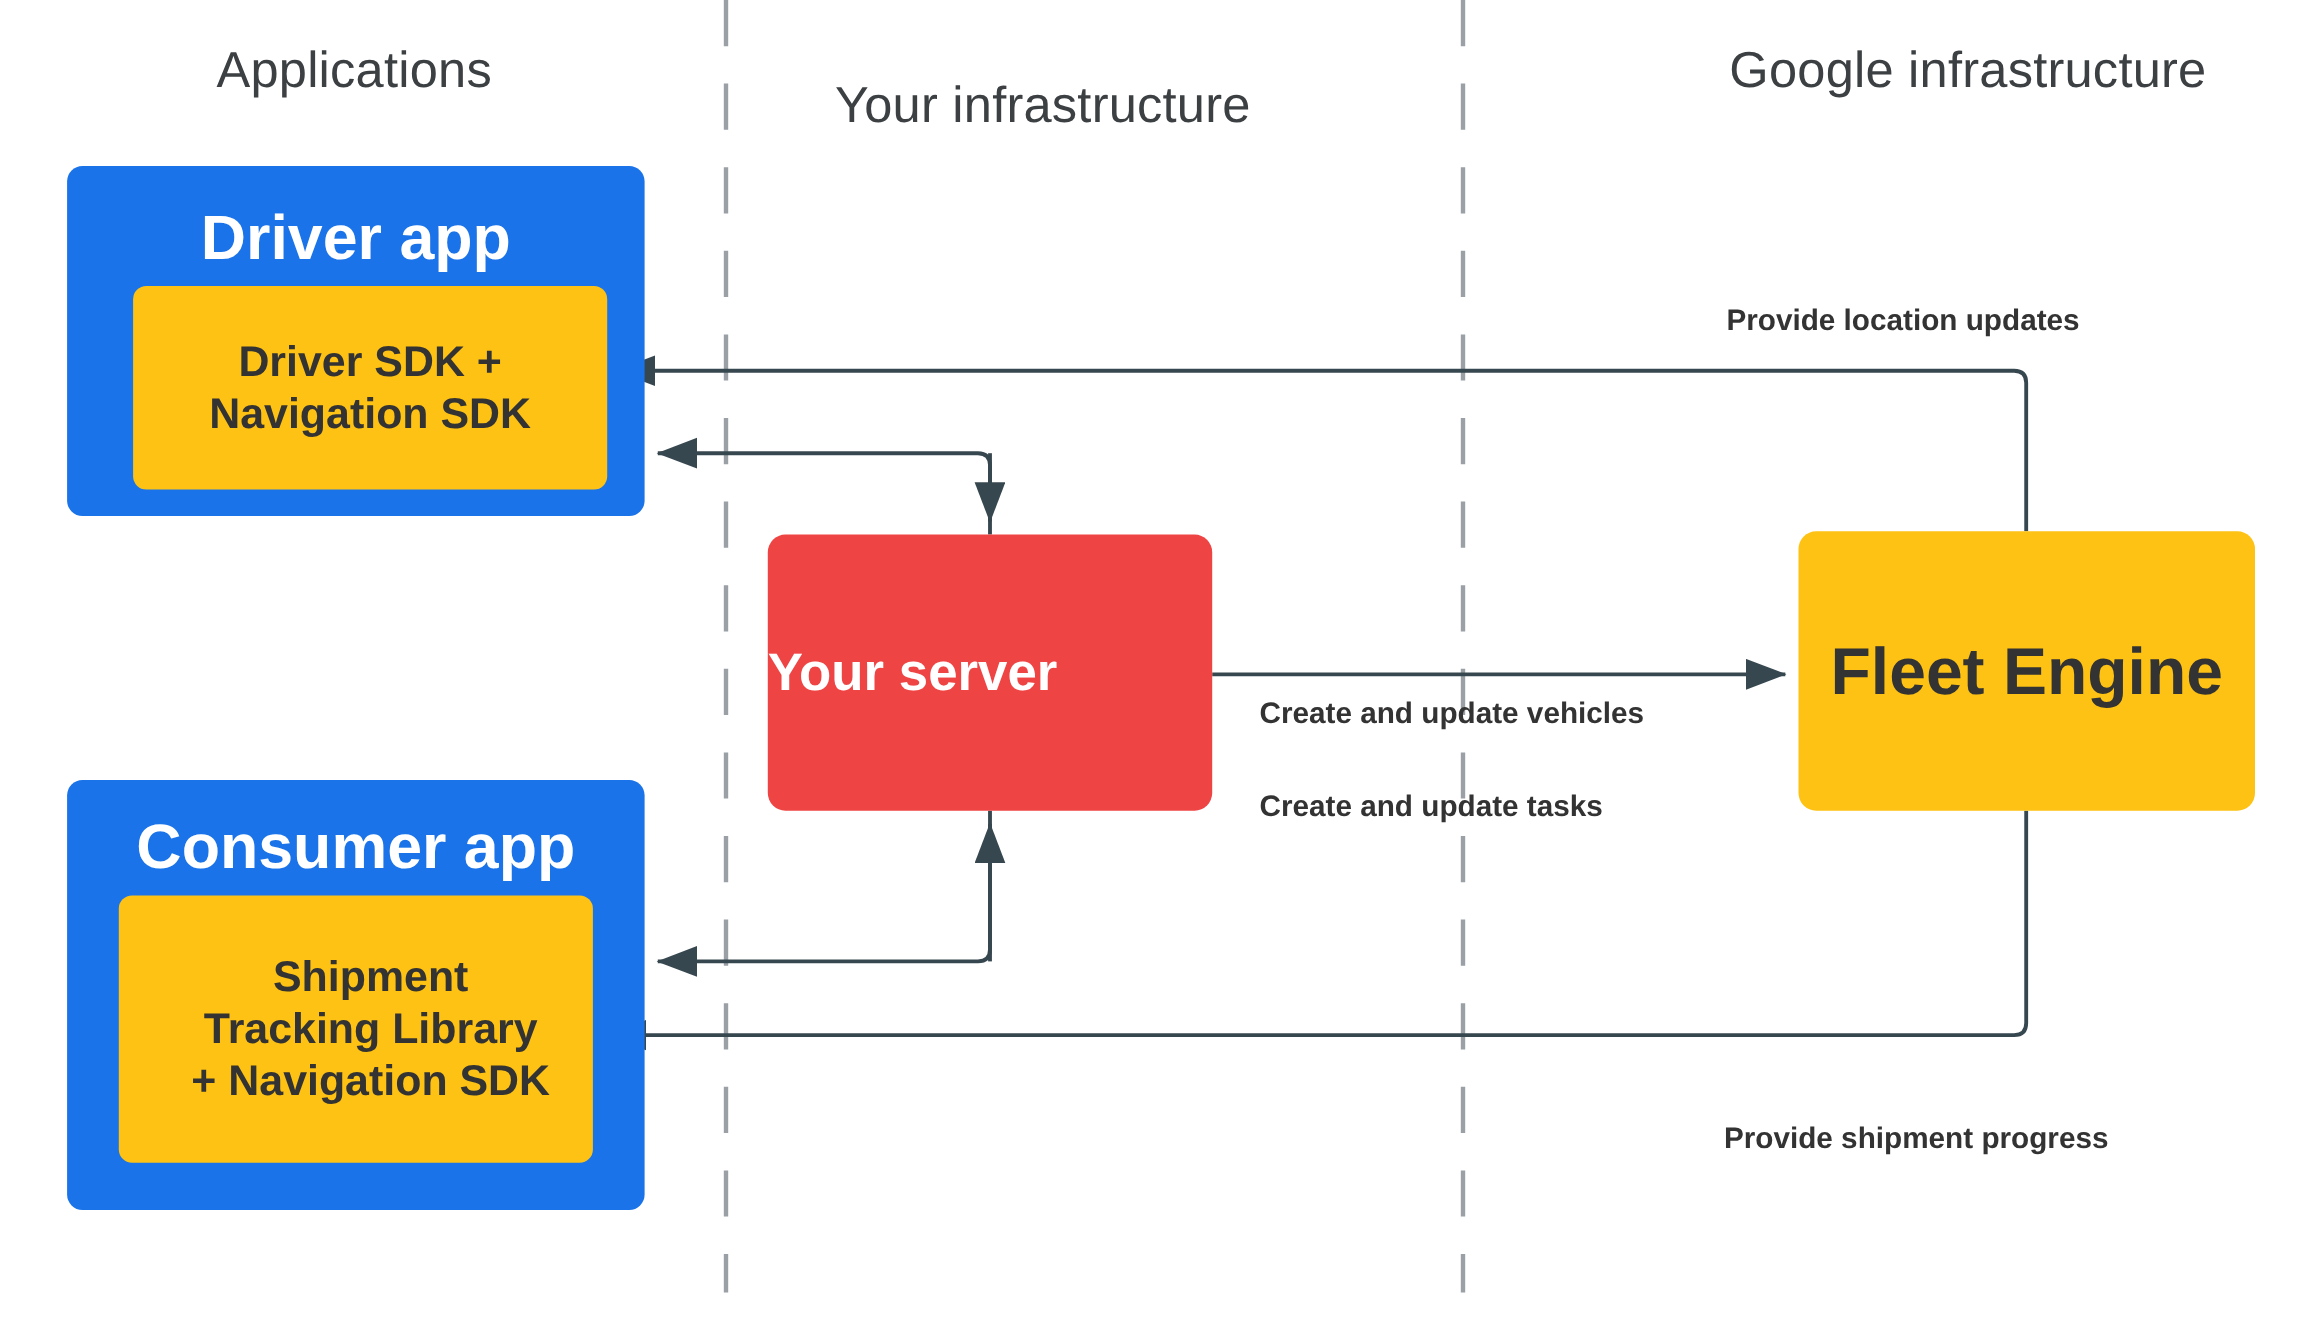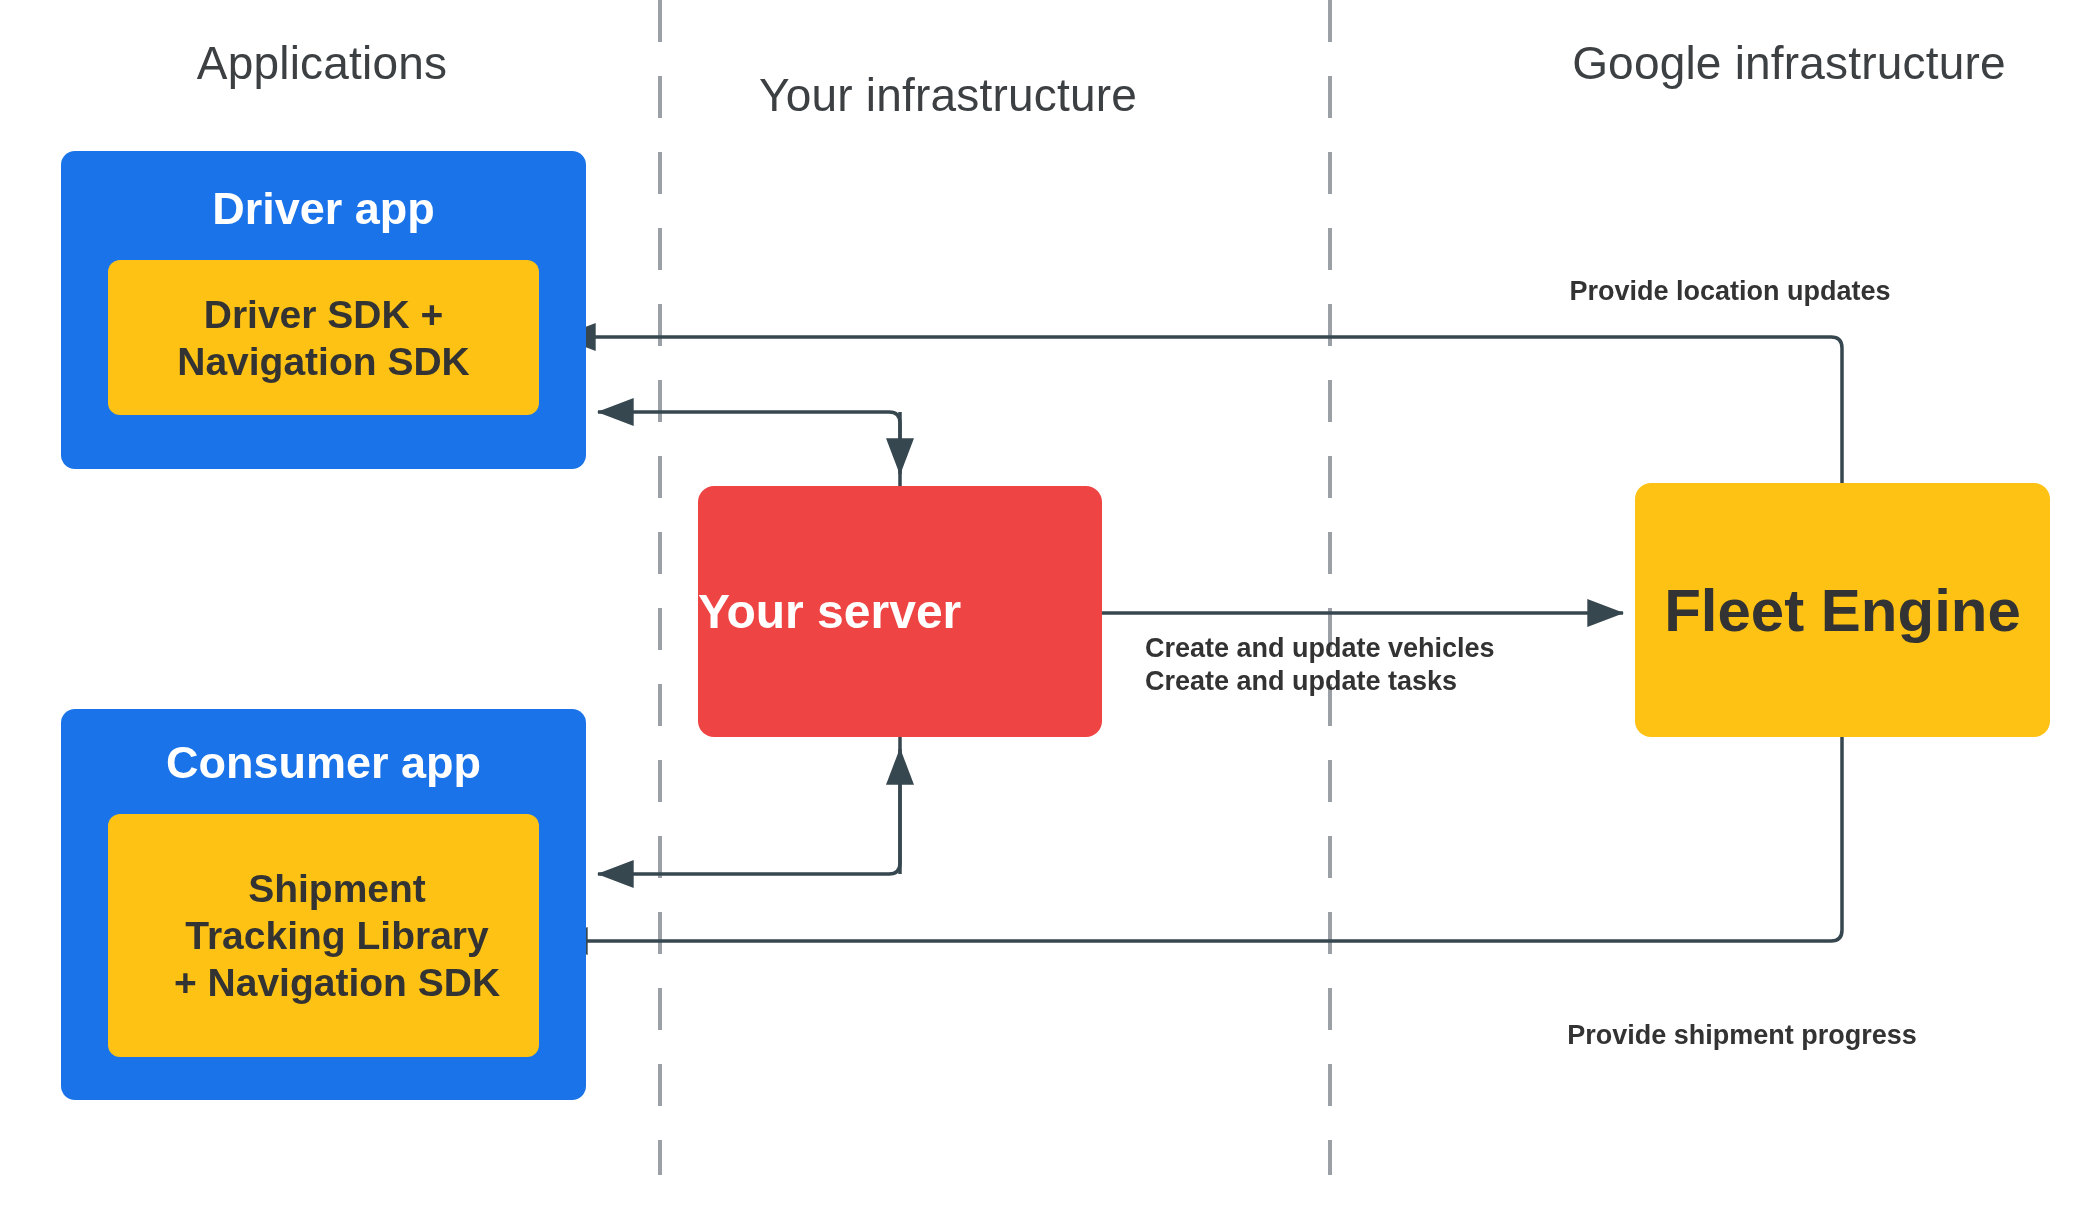--- a/index.html
+++ b/index.html
@@ -41,21 +41,21 @@
     border-radius: 14px;
     box-sizing: border-box;
   }
   .app-title {
     position: absolute;
     left: 0;
     right: 0;
     text-align: center;
     color: #ffffff;
     font-weight: 700;
-    font-size: 45px;
+    font-size: 57px;
     white-space: nowrap;
   }
   .sdk-box {
     position: absolute;
     background: #fbc02d;
     background: #fdc214;
     border-radius: 12px;
     display: flex;
     align-items: center;
     justify-content: center;
@@ -140,21 +140,21 @@
 
     <path d="M1842,737 L1842,930 Q1842,941 1831,941 L552,941" fill="none" stroke="#37474f" stroke-width="3.5" marker-end="url(#ah)"></path>
   </svg>
 
   <div class="col-title" style="left:322px; top:36px;">Applications</div>
   <div class="col-title" style="left:948px; top:36px;margin-top:32px;">Your infrastructure</div>
   <div class="col-title" style="left:1789px; top:36px;">Google infrastructure</div>
 
   <div class="app-box" style="left:61px; top:151px; width:525px; height:318px;">
     <div class="app-title" style="top:32px;">Driver app</div>
-    <div class="sdk-box" style="left:47px; top:109px; width:431px; height:155px;">
+    <div class="sdk-box" style="left:60px; top:109px; width:431px; height:185px;">
       <div class="sdk-text">
         <span>Driver SDK +</span><br>
         <span>Navigation SDK</span>
       </div>
     </div>
   </div>
 
   <div class="app-box" style="left:61px; top:709px; width:525px; height:391px;">
     <div class="app-title" style="top:28px;">Consumer app</div>
     <div class="sdk-box" style="left:47px; top:105px; width:431px; height:243px;padding-left:27px;">
@@ -170,17 +170,17 @@
     <div class="server-text">Your server</div>
   </div>
 
   <div class="engine-box" style="left:1635px; top:483px; width:415px; height:254px;">
     <div class="engine-text">Fleet Engine</div>
   </div>
 
   <div class="edge-label centered" style="left:1730px; top:271px;">Provide location updates</div>
 
   <div class="edge-label" style="left:1145px; top:628px;">Create and update vehicles</div>
-  <div class="edge-label" style="left:1145px; top:661px;">Create and update tasks</div>
+  <div class="edge-label" style="left:1145px; top:713px;">Create and update tasks</div>
 
   <div class="edge-label centered" style="left:1742px; top:1015px;">Provide shipment progress</div>
 
 </div>
 
 </body></html>

